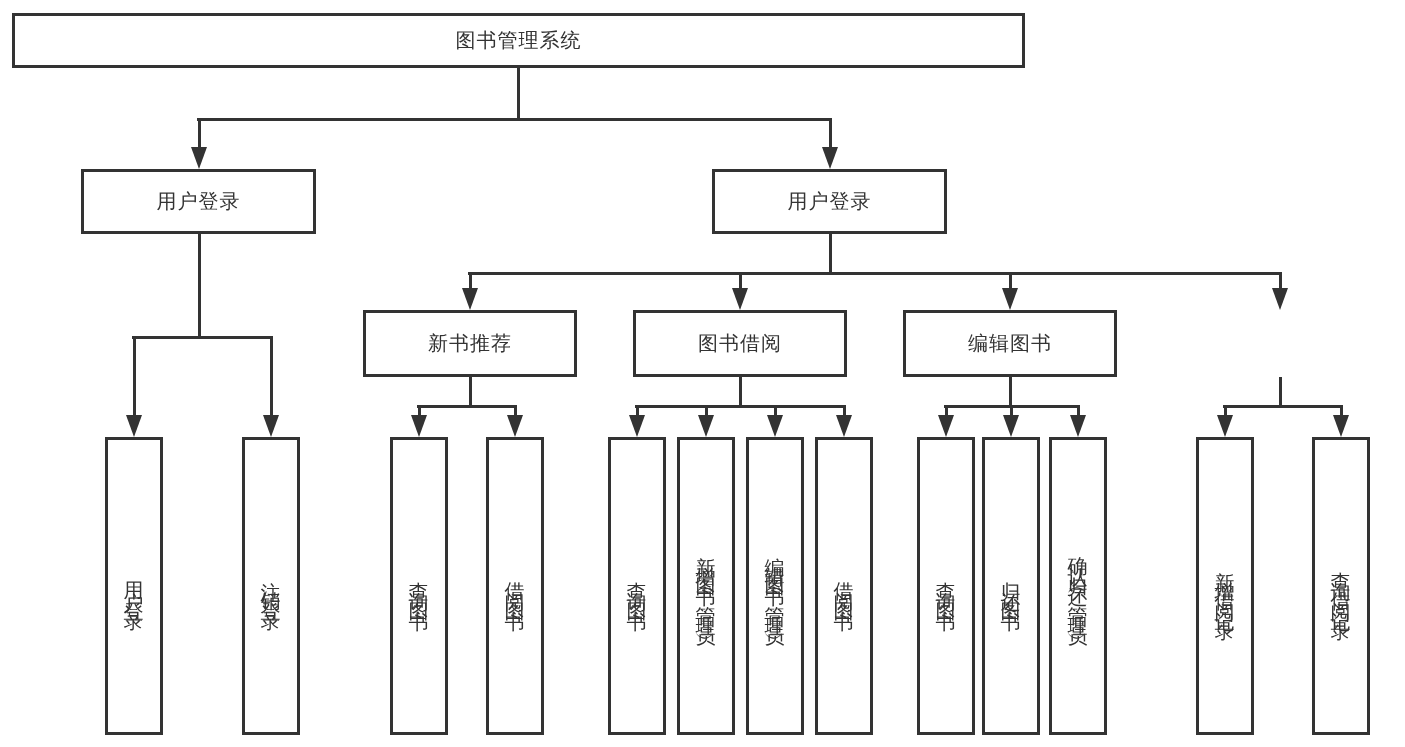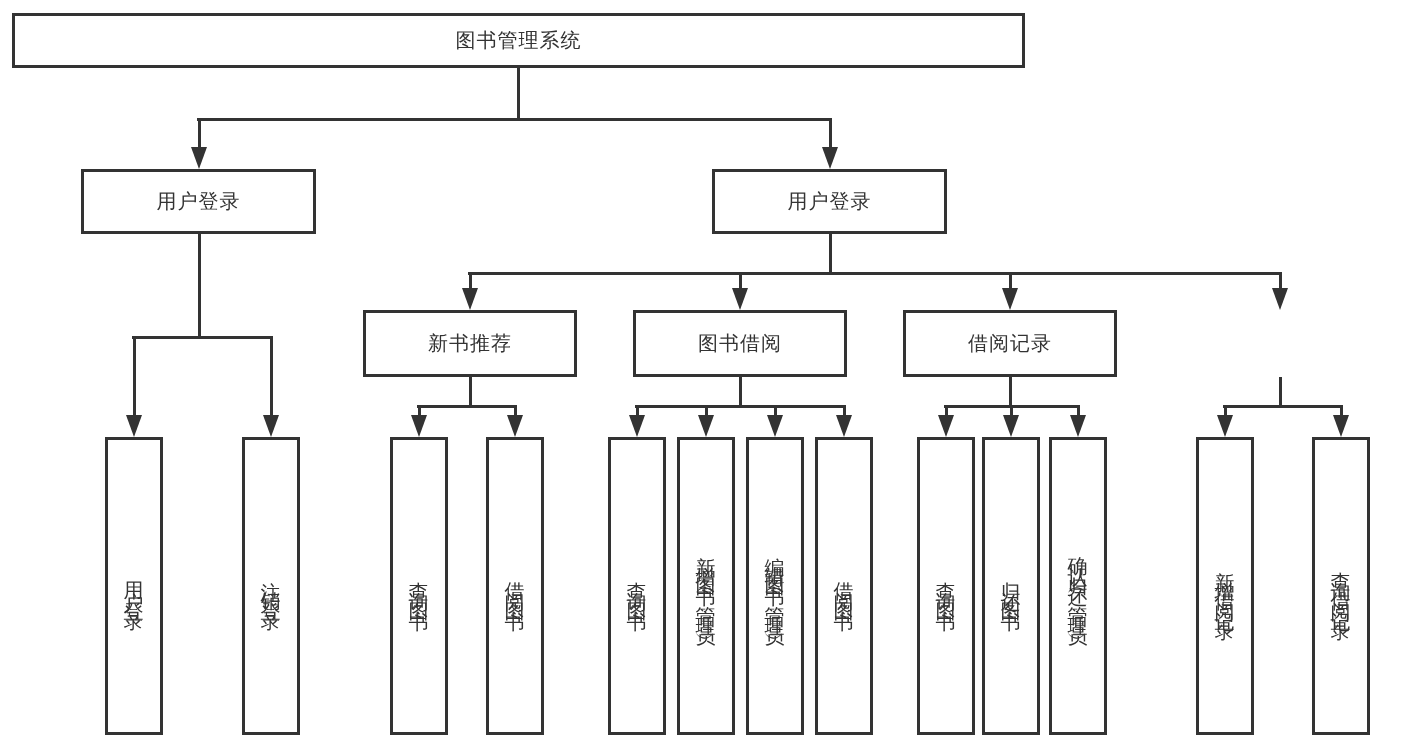--- a/index.html
+++ b/index.html
@@ -83,21 +83,21 @@
   <div class="vline" style="left:1279px; top:272px; height:18px;"></div>
   <div class="arrow" style="left:1272px; top:288px;"></div>
 
   <div class="box" style="left:363px; top:310px; width:214px; height:67px;">
     <span>新书推荐</span>
   </div>
   <div class="box" style="left:633px; top:310px; width:214px; height:67px;">
     <span>图书借阅</span>
   </div>
   <div class="box" style="left:903px; top:310px; width:214px; height:67px;">
-    <span>借阅记录</span>
+    <span>编辑图书</span>
   </div>
 
   <div class="vline" style="left:198px; top:234px; height:104px;"></div>
   <div class="hline" style="left:132px; top:336px; width:140px;"></div>
   <div class="vline" style="left:133px; top:336px; height:80px;"></div>
   <div class="arrow" style="left:126px; top:415px;"></div>
   <div class="vline" style="left:270px; top:336px; height:80px;"></div>
   <div class="arrow" style="left:263px; top:415px;"></div>
 
   <div class="vline" style="left:469px; top:377px; height:30px;"></div>

